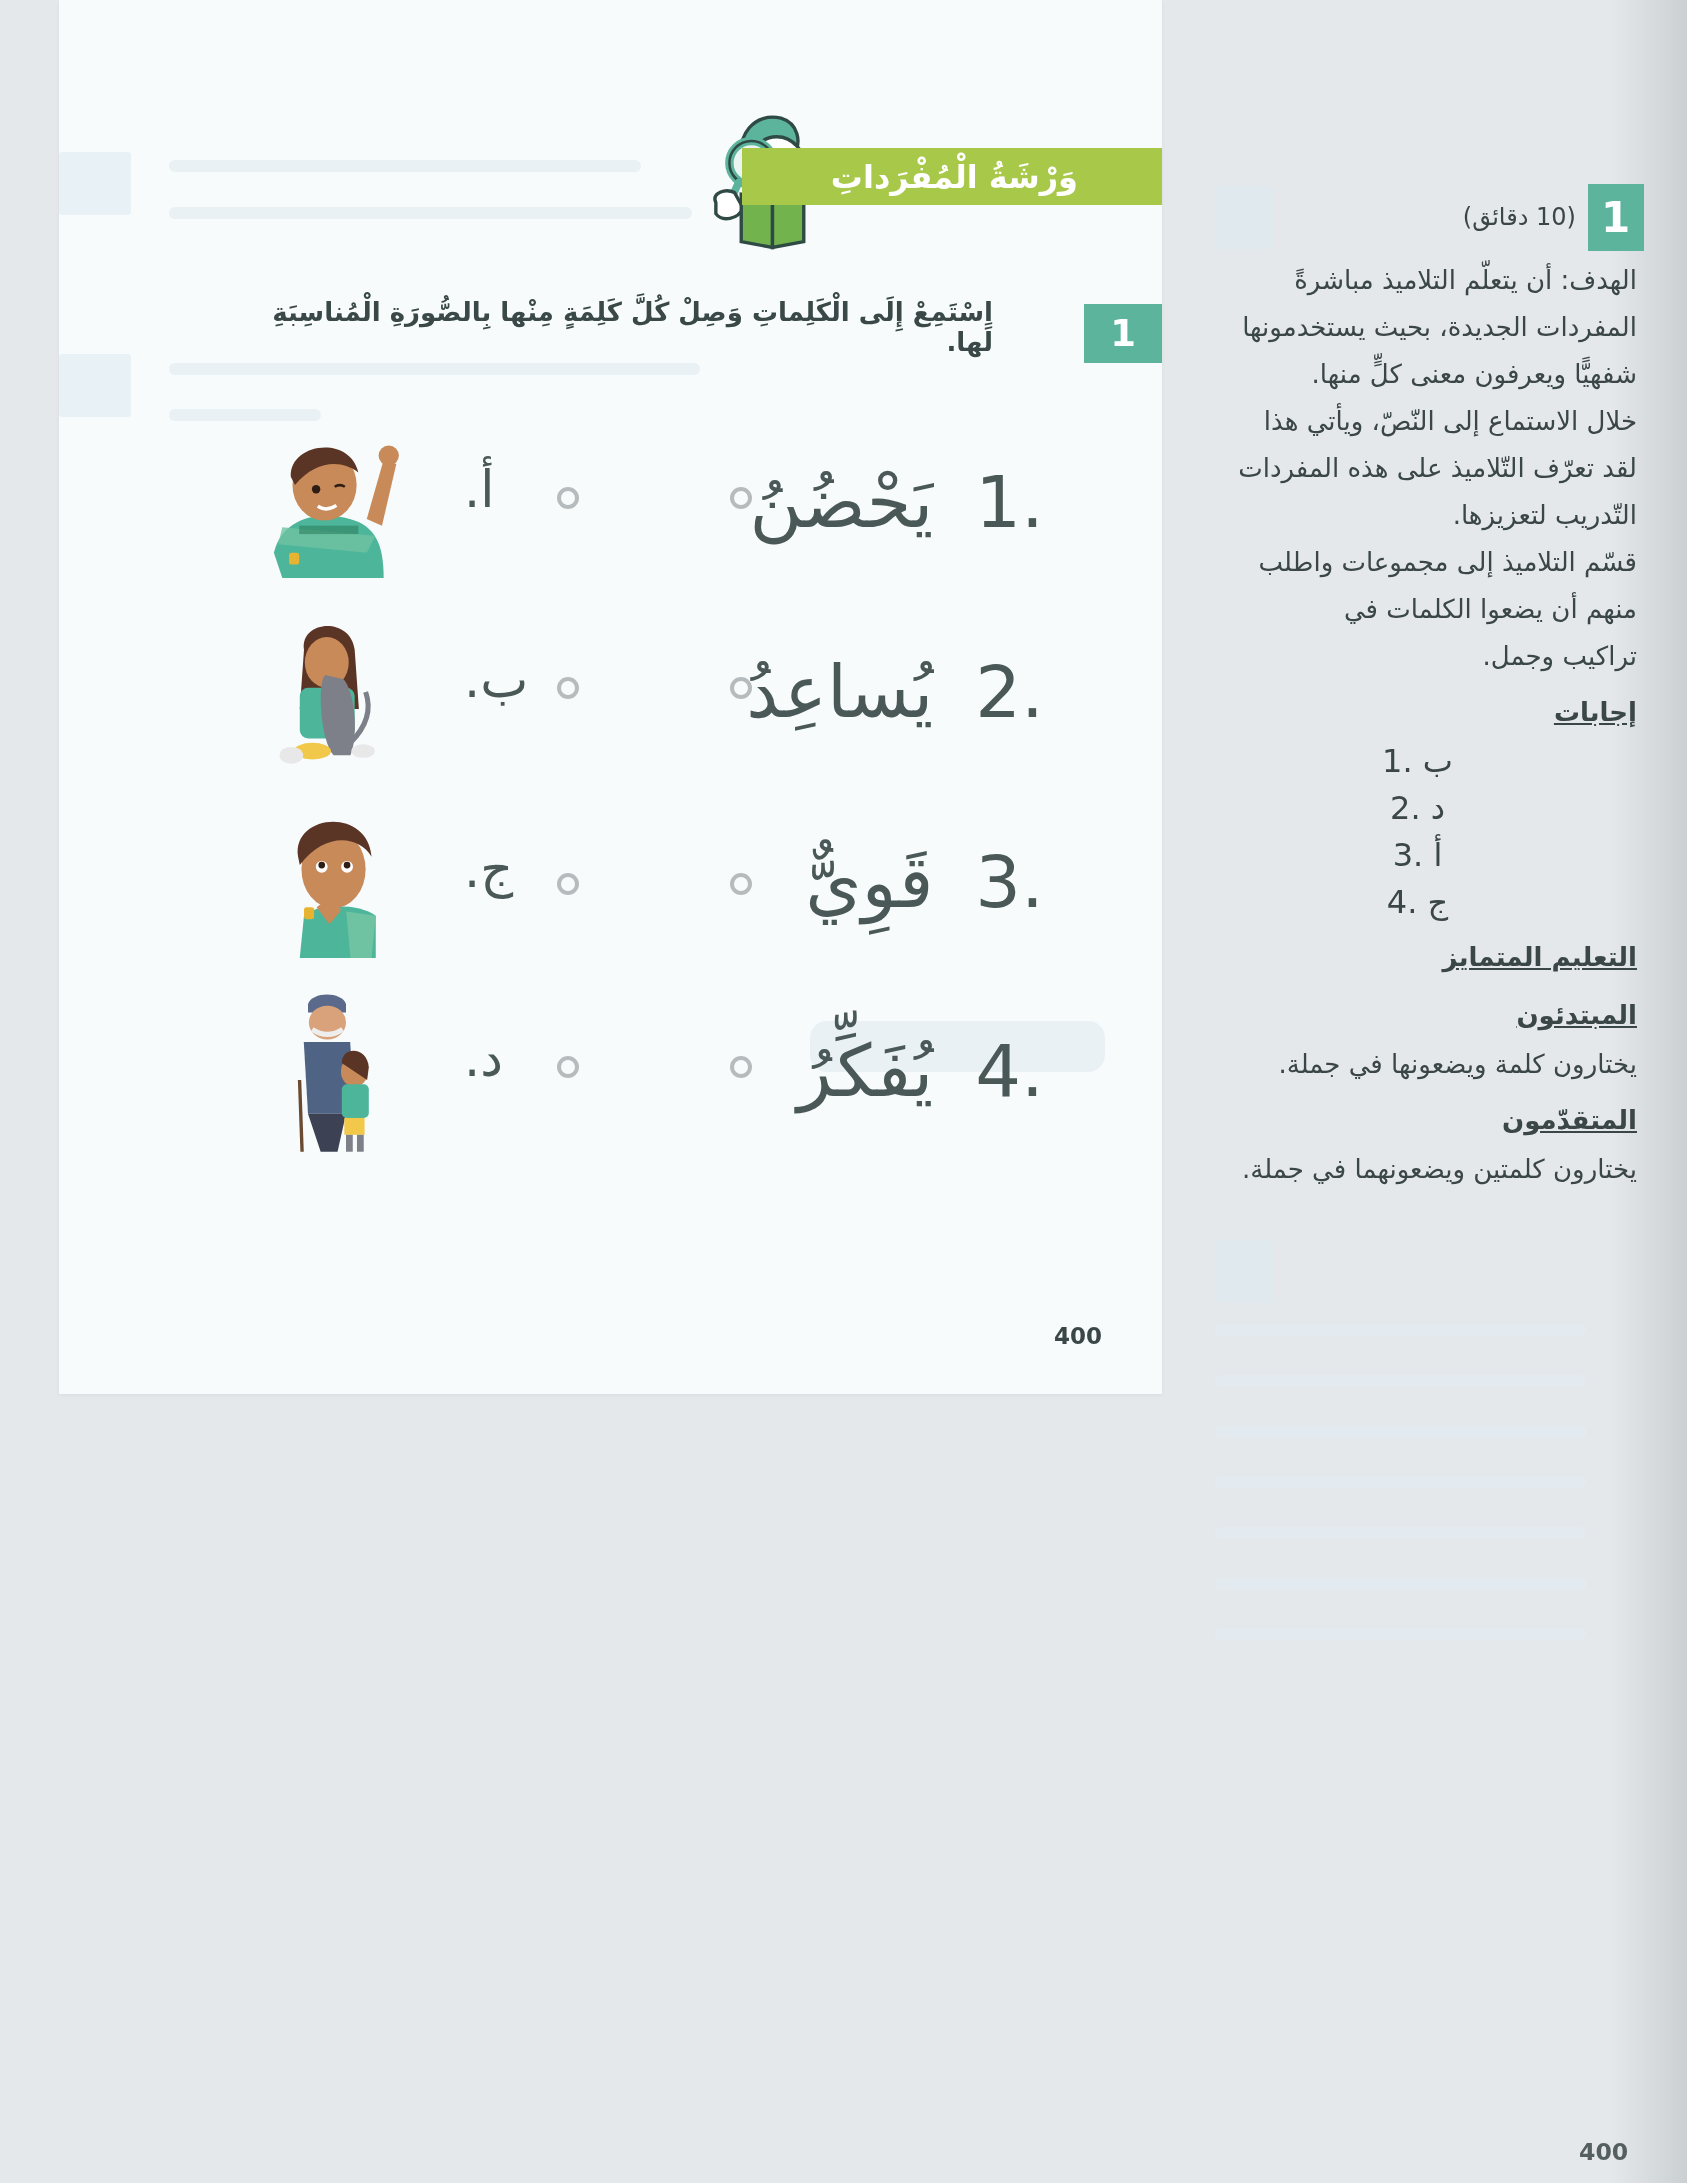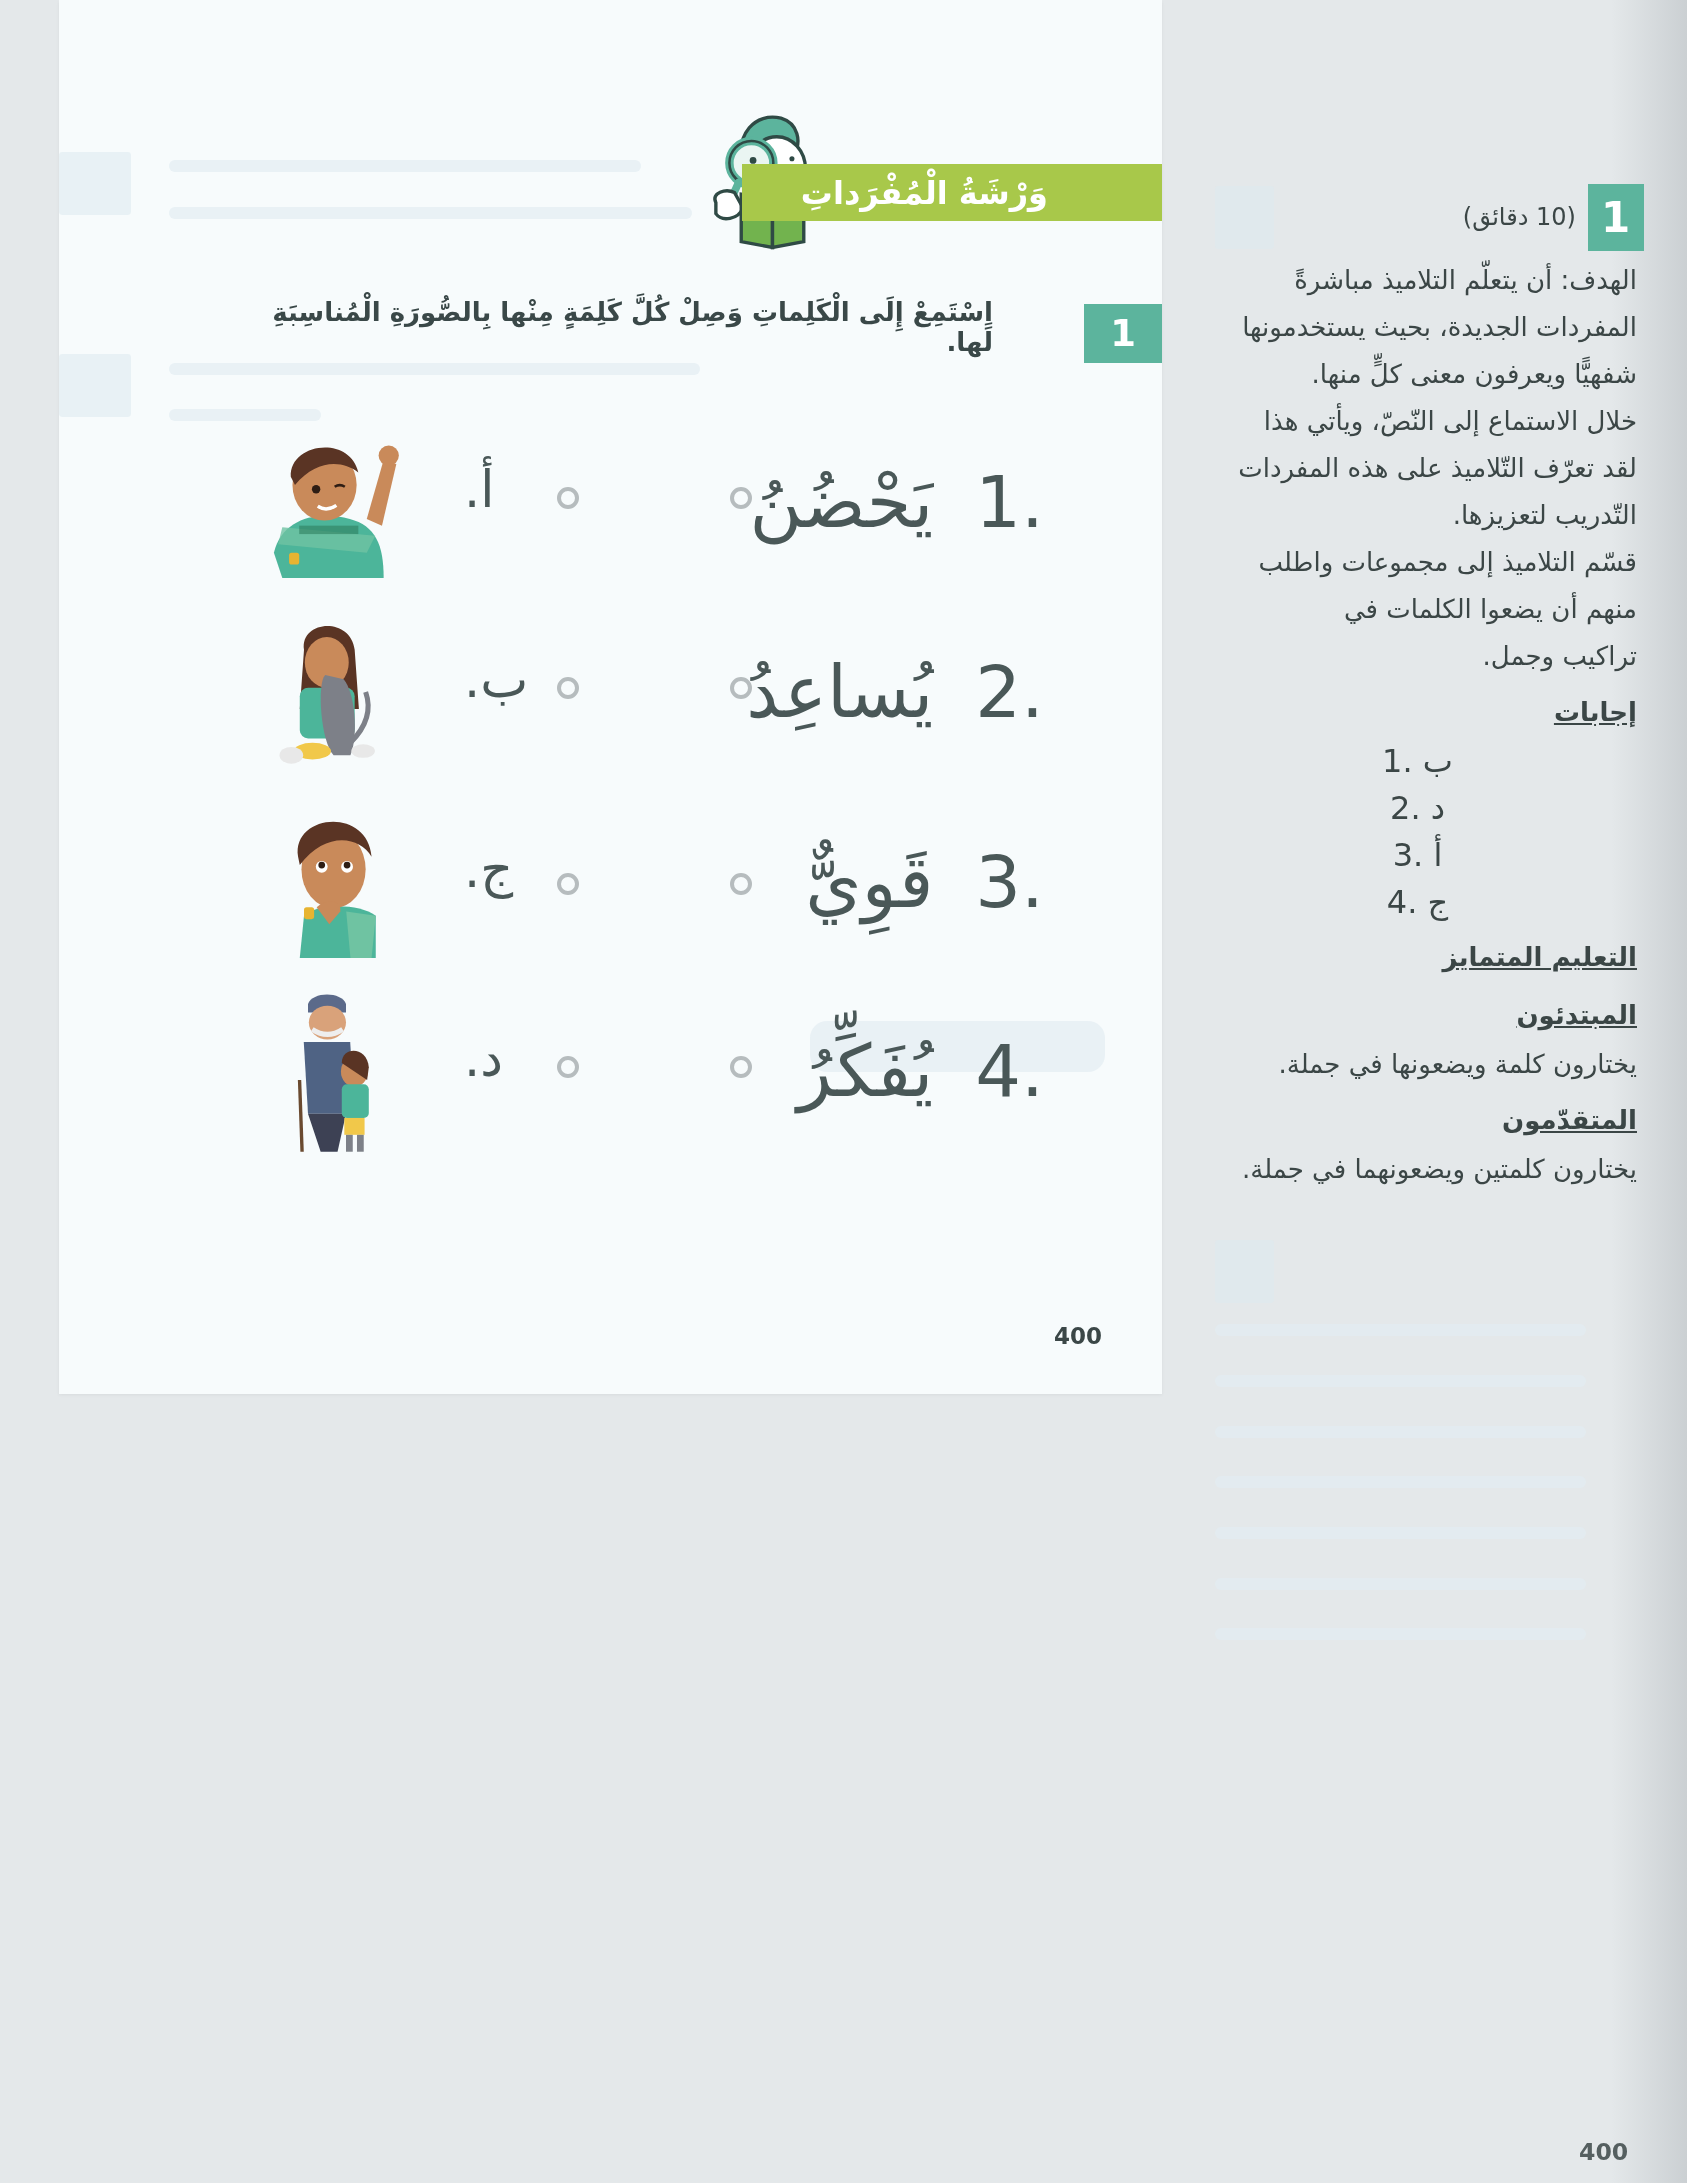--- a/index.html
+++ b/index.html
@@ -22,24 +22,24 @@
       box-shadow: 0 1.7px 3.4px rgba(0,0,0,0.05);
     }
     .ghost-mark {
       position: absolute; background: #dde9ef; opacity: 0.55; border-radius: 3.4px;
     }
     .ghost-line {
       position: absolute; height: 11.8px; background: #e3edf2; border-radius: 5.9px; opacity: 0.7;
     }
     
     .banner {
-      position: absolute; left: 742px; top: 164px; width: 420px; height: 57px;
+      position: absolute; left: 742px; top: 148px; width: 420px; height: 57px;
       background: #a8c84a;
       display: flex; align-items: center; justify-content: flex-end;
-      padding-right: 114px;
+      padding-right: 84px;
     }
     .banner-title {
       color: #ffffff; font-size: 32px; font-weight: bold; direction: rtl;
     }
     .mascot {
       position: absolute; left: 650px; top: 108px; width: 127px; height: 142px;
     }
     
     .ex-badge {
       position: absolute; left: 1084px; top: 304px; width: 78px; height: 59px;

